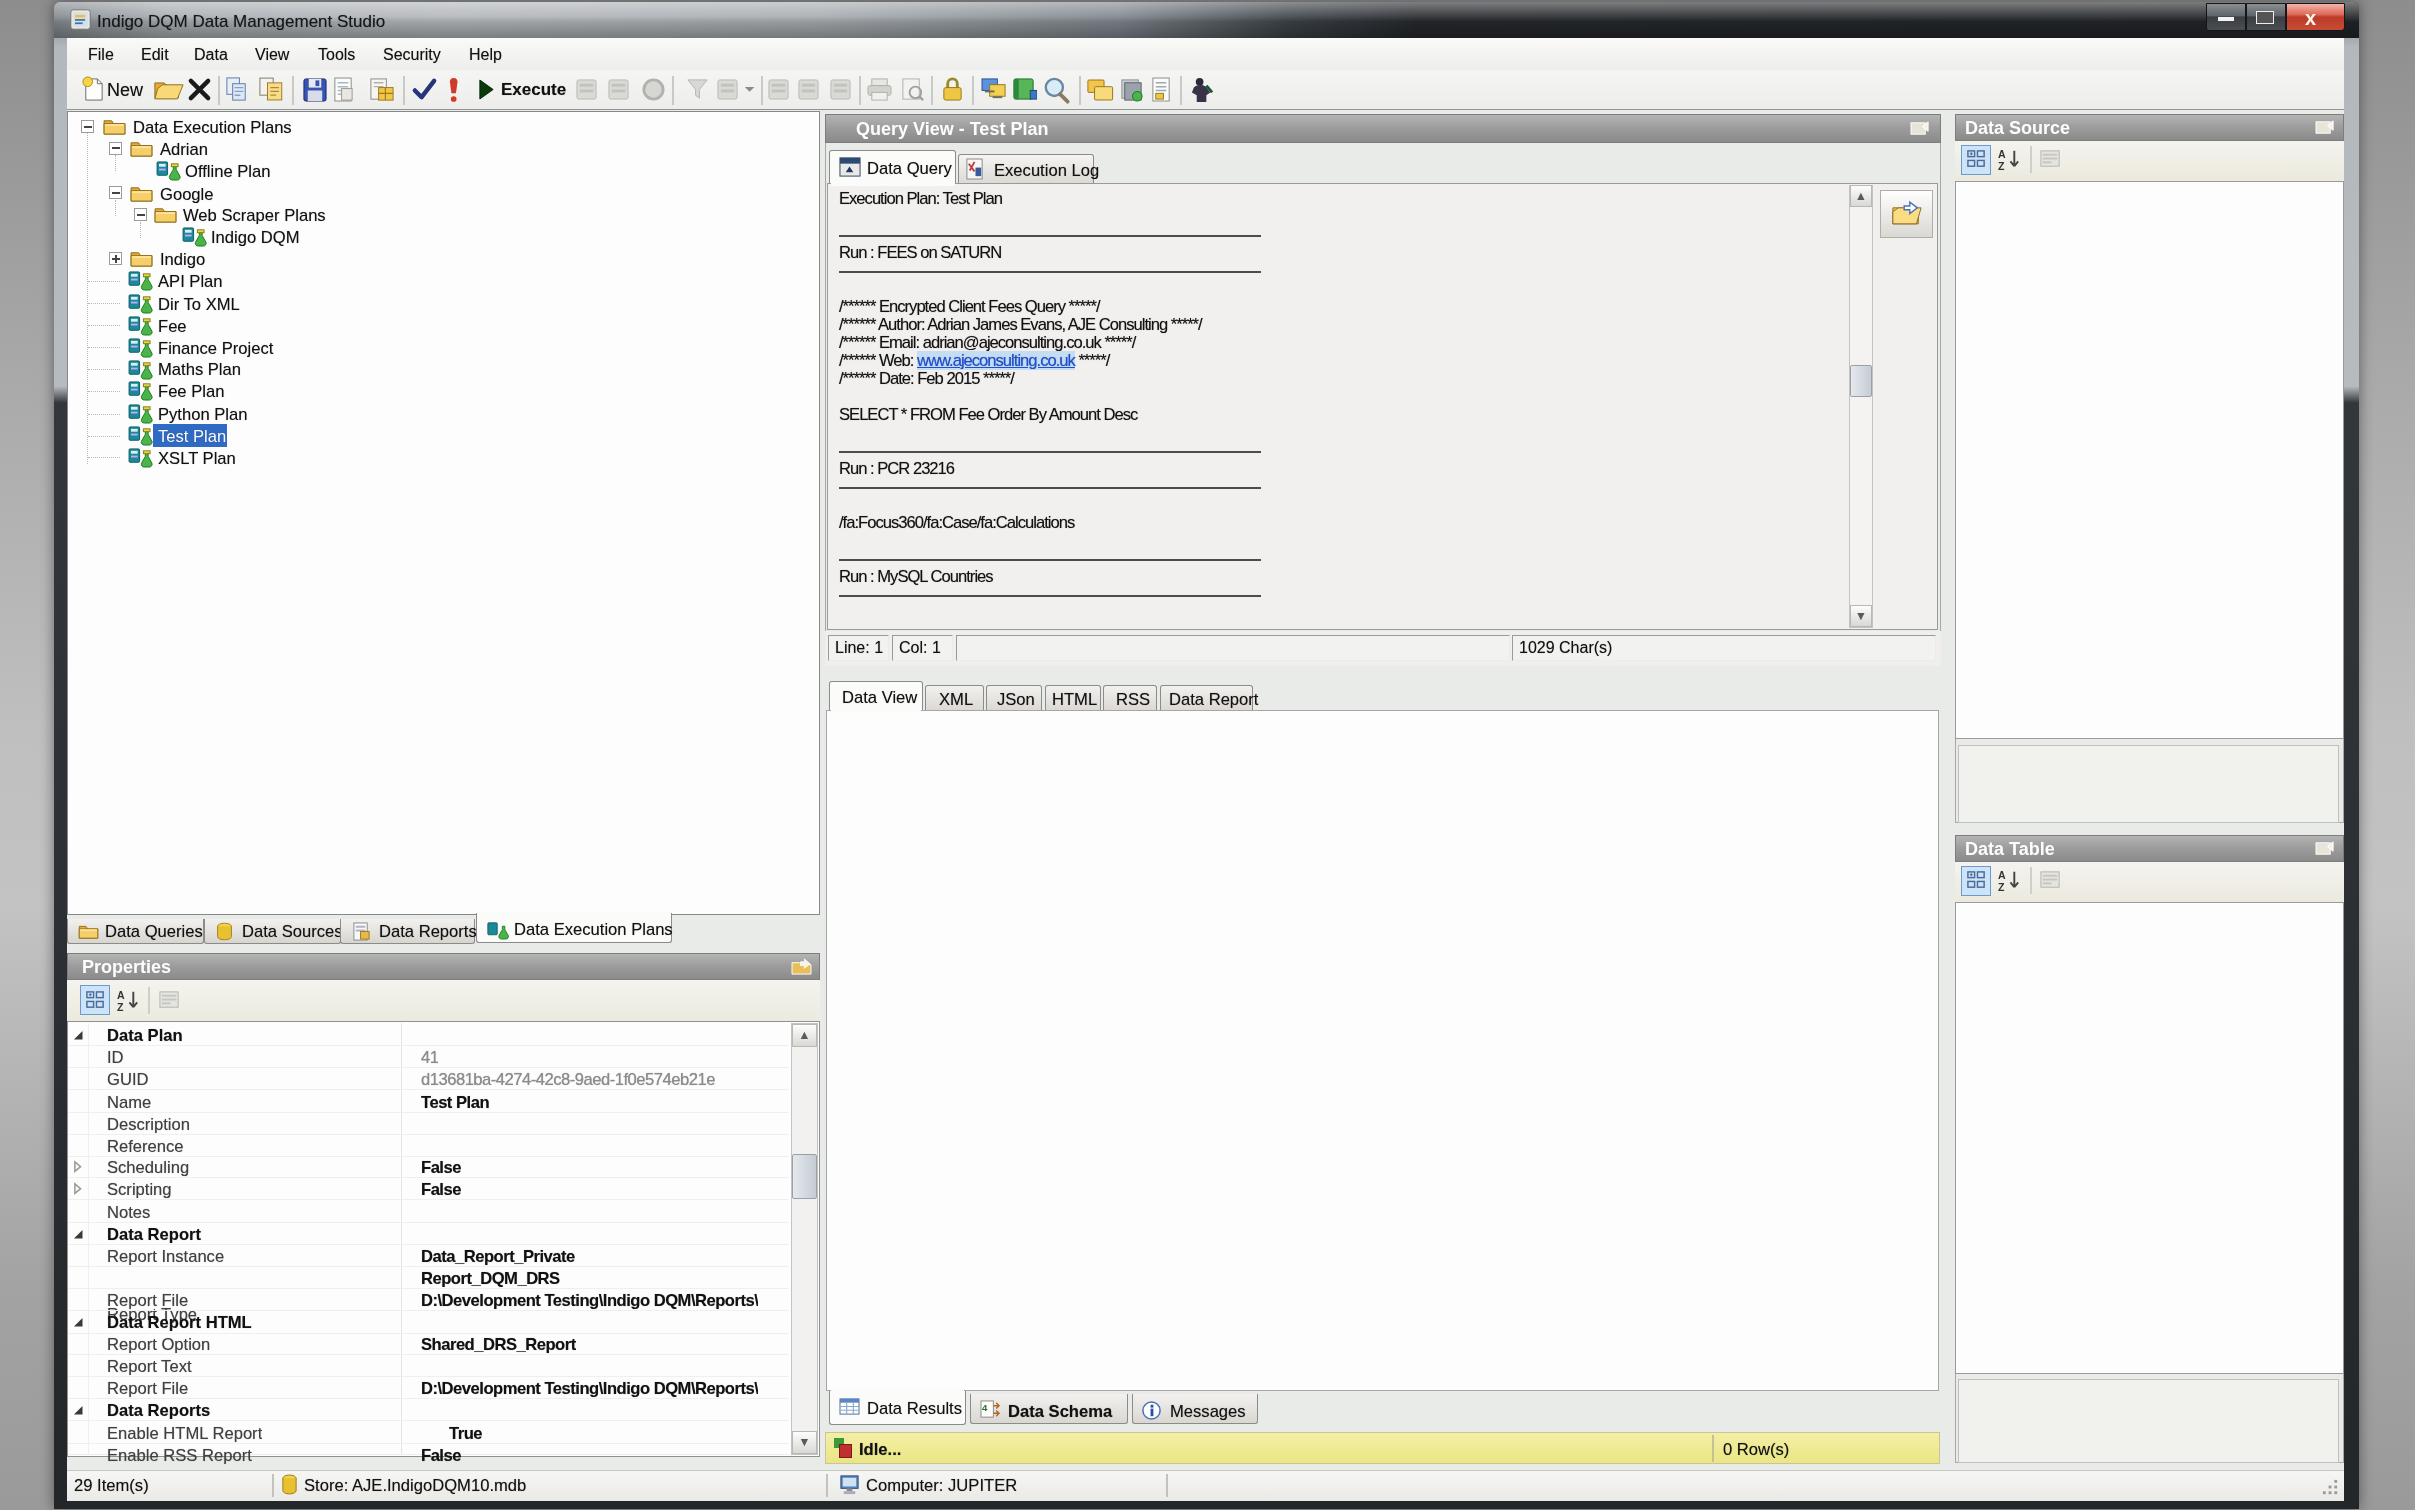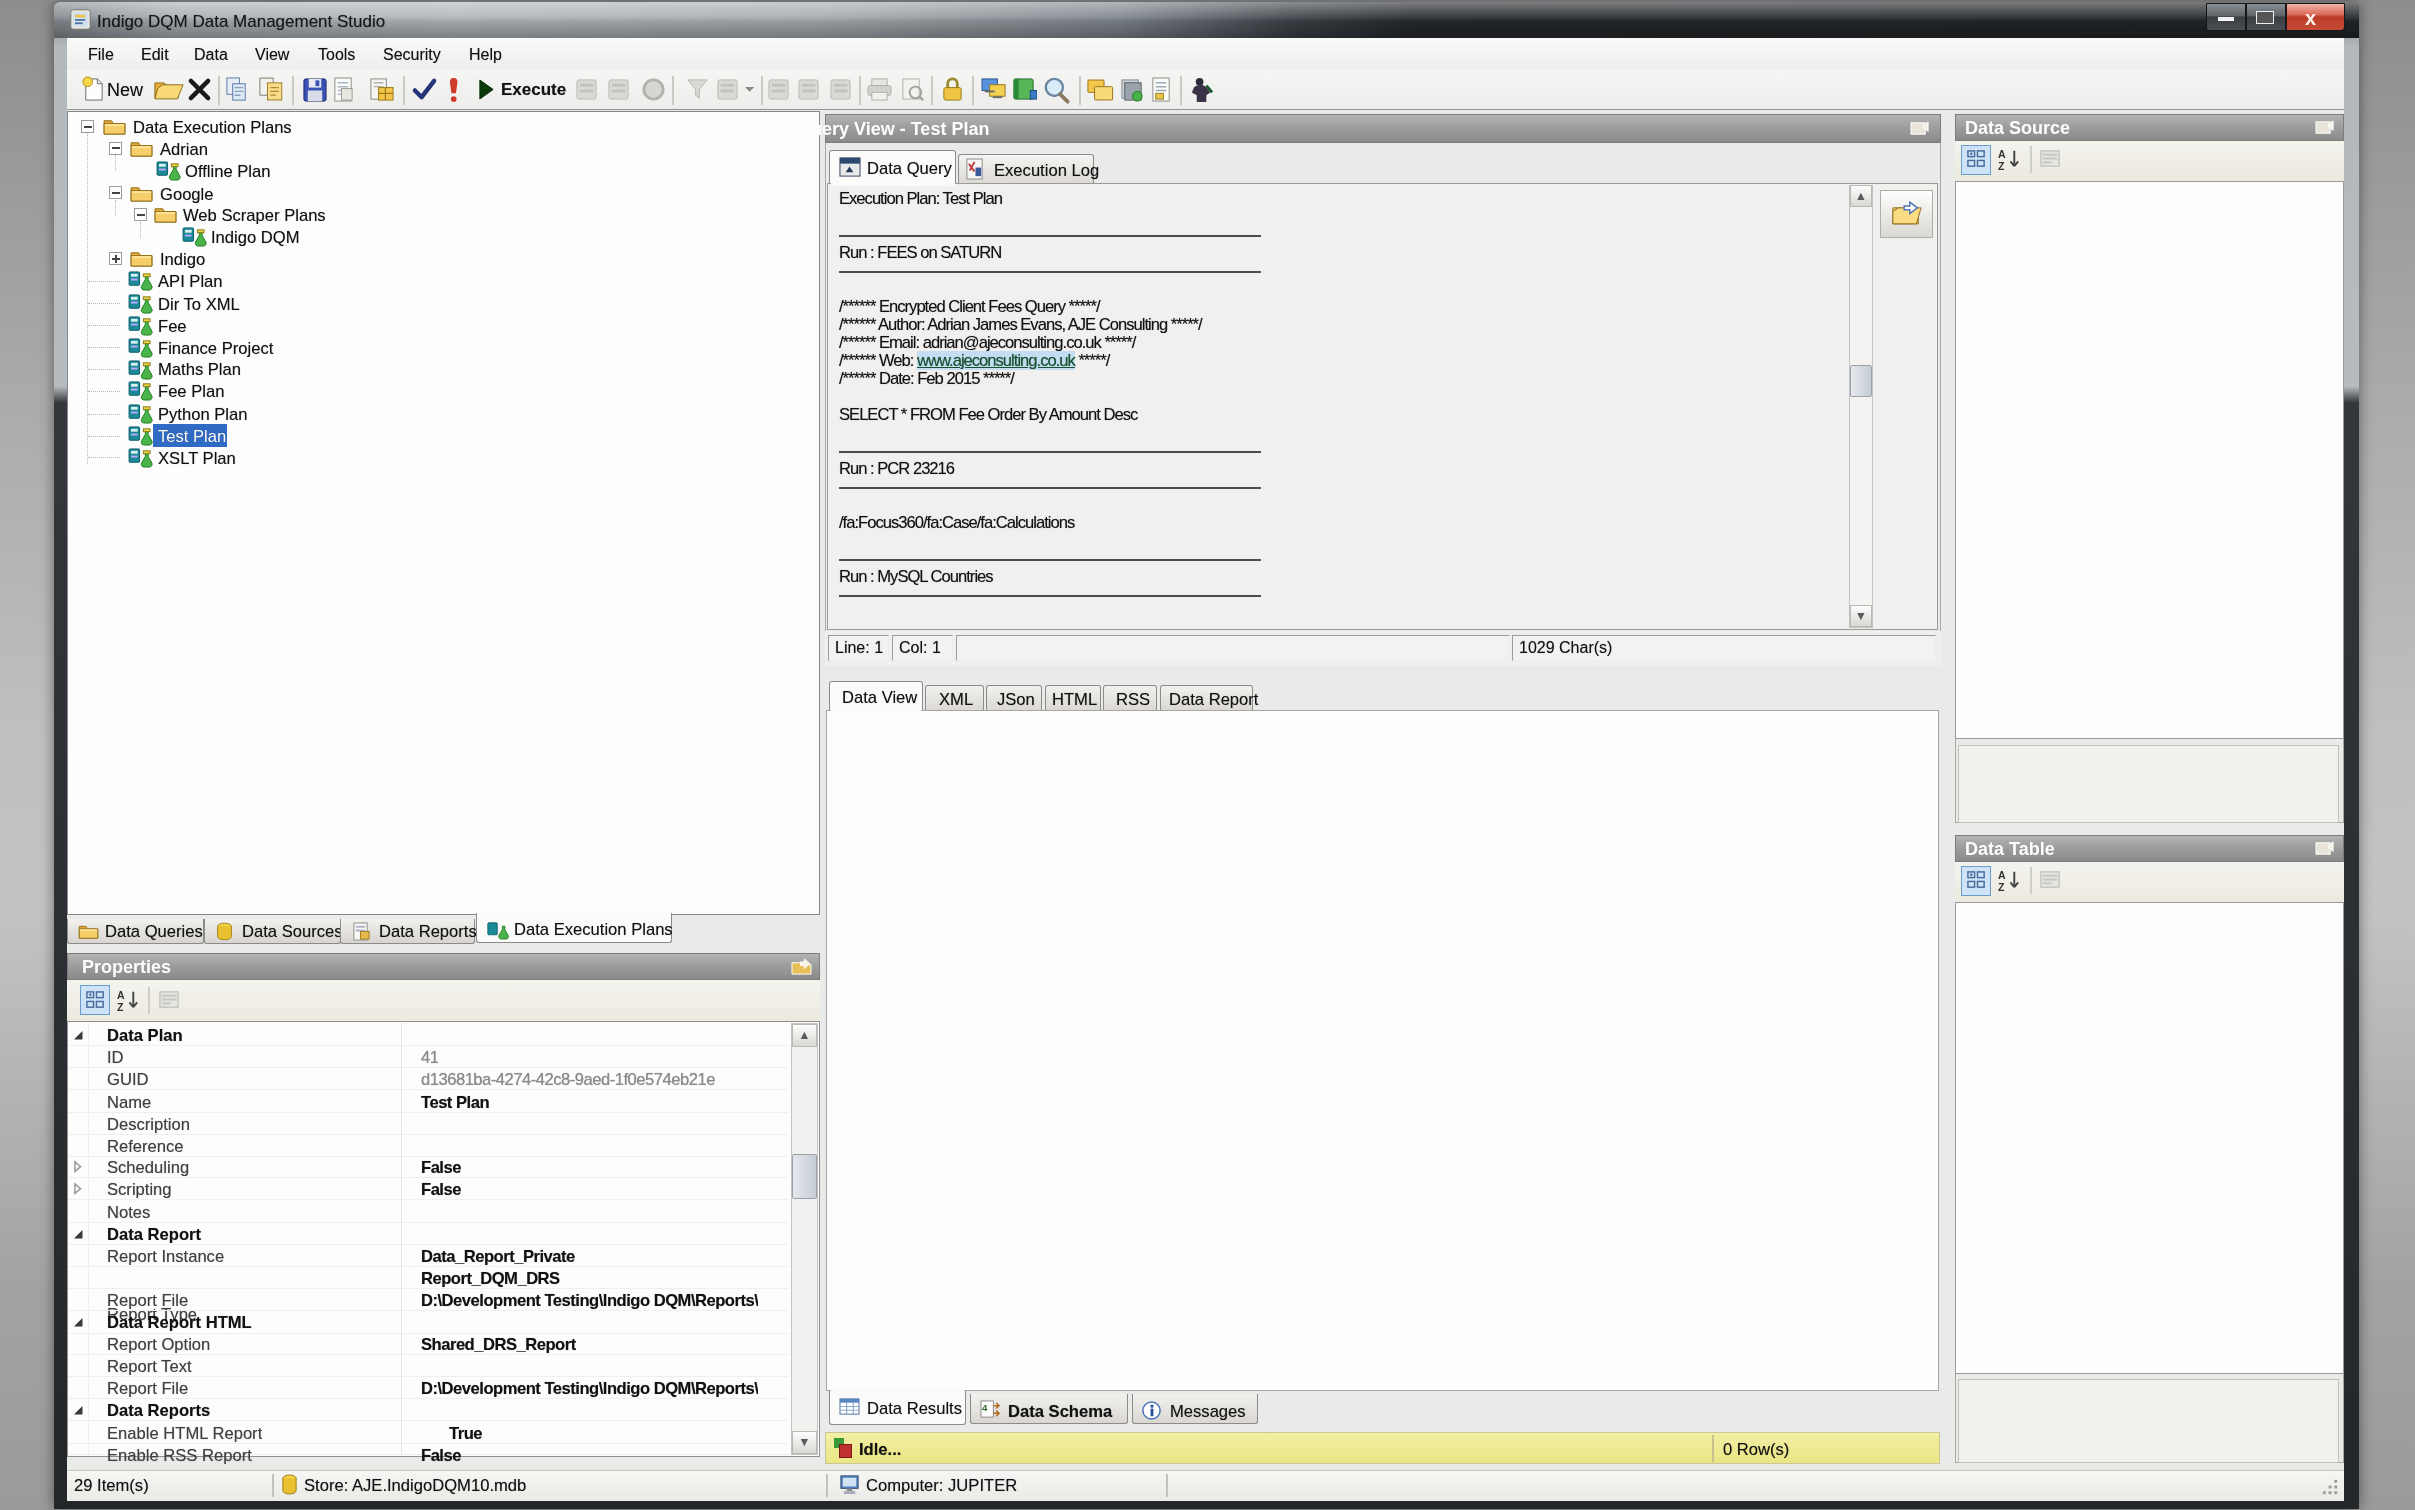--- a/index.html
+++ b/index.html
@@ -499,21 +499,21 @@
 <div class="abs txt" style="left:421px;top:1424px;font-weight:bold;letter-spacing:-0.5px;max-width:366px;overflow:hidden;margin-left:28px;">True</div>
 <div class="abs" style="left:68px;top:1454px;width:721px;height:1px;background:#efefef;"></div>
 <div class="abs txt" style="left:107px;top:1446px;color:#404040;max-width:290px;overflow:hidden;">Enable RSS Report</div>
 <div class="abs txt" style="left:421px;top:1446px;font-weight:bold;letter-spacing:-0.5px;max-width:366px;overflow:hidden;">False</div>
 <div class="abs sbtrack" style="left:791px;top:1023px;width:27px;height:432px;"></div>
 <div class="abs sbbtn" style="left:792px;top:1024px;width:25px;height:23px;font-size:12.4px;line-height:21px;">▲</div>
 <div class="abs sbbtn" style="left:792px;top:1431px;width:25px;height:23px;font-size:12.4px;line-height:21px;">▼</div>
 <div class="abs sbthumb" style="left:792px;top:1154px;width:25px;height:45px;"></div>
 <div class="abs" style="left:825px;top:114px;width:1116px;height:552px;border:1.9px solid #a8a8a6;box-sizing:border-box;"></div>
 <div class="abs hdr" style="left:825px;top:114px;width:1116px;height:28.5px;"></div>
-<div class="abs hdrtxt" style="left:797px;top:119px;text-align:center;">Query View - Test Plan</div>
+<div class="abs hdrtxt" style="left:856px;top:119px;text-align:center;">Query View - Test Plan</div>
 <svg class="abs" width="21" height="19" viewBox="0 0 22 20" style="left:1910px;top:119px">
       <rect x="1" y="4" width="15" height="12" fill="#e8e4da" stroke="#fff"></rect>
       <path d="M13 8 l6 -5 v10 z" fill="#f6f2e8" stroke="#fff"></path>
     </svg>
 <div class="abs tab active" style="left:829px;top:150px;width:127px;height:34px;"></div>
 <div class="abs tab" style="left:958px;top:154px;width:136px;height:30px;"></div>
 <svg class="abs" width="22" height="22" viewBox="0 0 23 23" style="left:839px;top:156px">
       <rect x="1" y="2" width="21" height="19" fill="#e9e9ea" stroke="#30405a"></rect>
       <rect x="1" y="2" width="21" height="6" fill="#2d4a70"></rect>
       <path d="M7 17 l4-6 4 6z" fill="#203a58"></path>
@@ -529,21 +529,21 @@
 <div class="abs" style="left:831px;top:181px;width:124px;height:4.8px;background:#fbfbfa;"></div>
 <pre class="abs" style="left:839px;top:190px;margin:0;font-family:'Liberation Sans',sans-serif;font-size:16.6px;line-height:18px;color:#111;letter-spacing:-1px;">Execution Plan: Test Plan
 
 <span style="display:inline-block;width:422px;height:1.9px;background:#4c4c4c;vertical-align:middle;"></span>
 Run : FEES on SATURN
 <span style="display:inline-block;width:422px;height:1.9px;background:#4c4c4c;vertical-align:middle;"></span>
 
 /****** Encrypted Client Fees Query *****/
 /****** Author: Adrian James Evans, AJE Consulting *****/
 /****** Email: adrian@ajeconsulting.co.uk *****/
-/****** Web: <span style="color:#14532d;text-decoration:underline;background:#c4ddf2;">www.ajeconsulting.co.uk</span> *****/
+/****** Web: <span style="color:#1d4ed8;text-decoration:underline;background:#c4ddf2;">www.ajeconsulting.co.uk</span> *****/
 /****** Date: Feb 2015 *****/
 
 SELECT * FROM Fee Order By Amount Desc
 
 <span style="display:inline-block;width:422px;height:1.9px;background:#4c4c4c;vertical-align:middle;"></span>
 Run : PCR 23216
 <span style="display:inline-block;width:422px;height:1.9px;background:#4c4c4c;vertical-align:middle;"></span>
 
 /fa:Focus360/fa:Case/fa:Calculations
 

